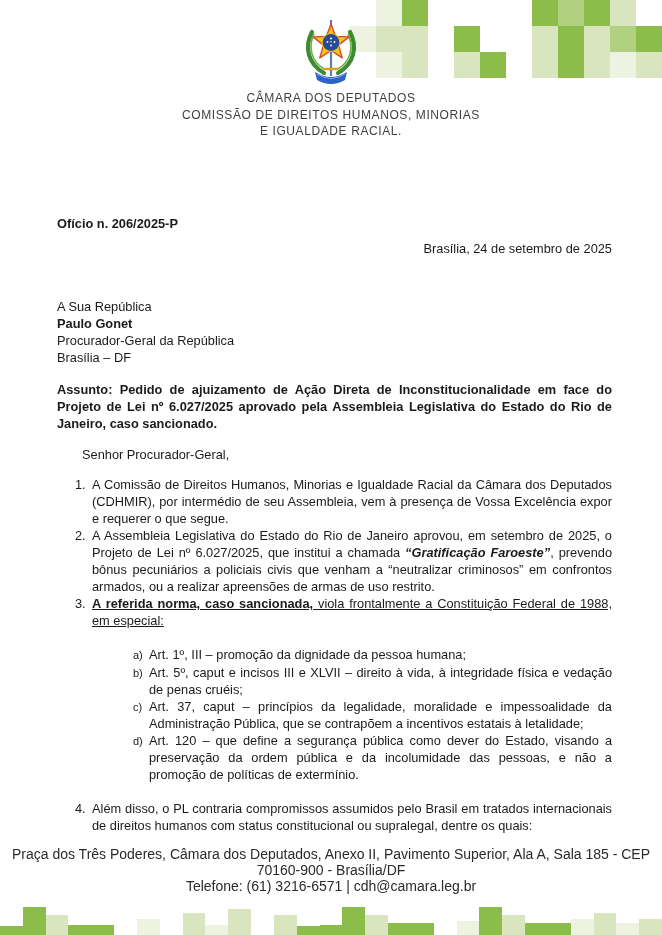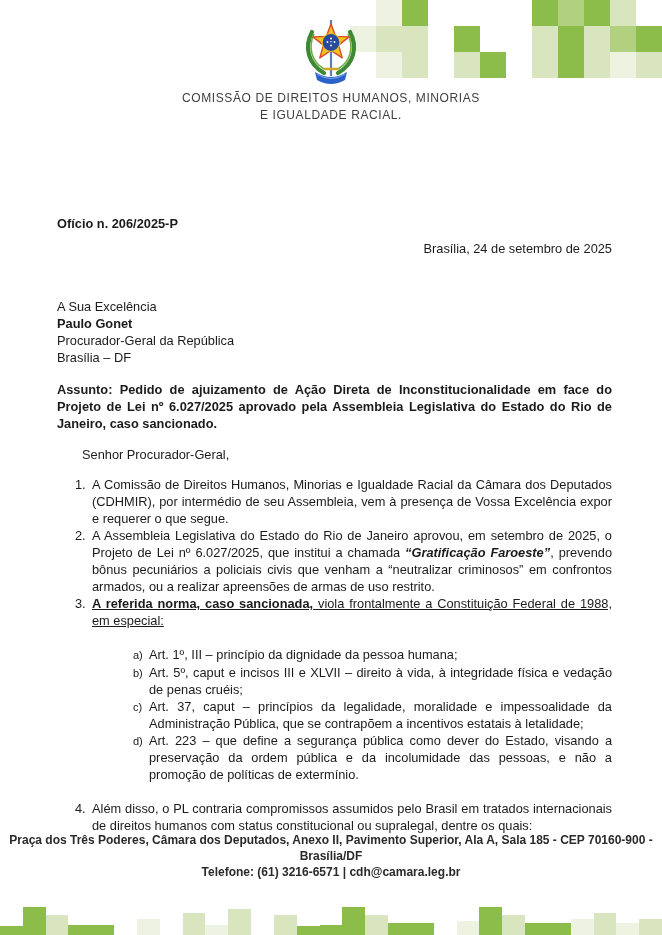--- a/index.html
+++ b/index.html
@@ -52,25 +52,24 @@
   .li .itext{flex:1;text-align:justify;}
   .bold-u{font-weight:bold;text-decoration:underline;margin-top:18px;}
   .u{text-decoration:underline;}
   .sublist{margin:17px 0 17px 58px;}
   .sli{display:flex;}
   .sli .marker{flex:none;width:16px;font-size:11px;padding-top:1px;}
   .sli .itext{flex:1;text-align:justify;}
   .item4{margin-top:6px;}
   
   .footer{
-    position:absolute;bottom:55px;left:0;right:0;
+    position:absolute;bottom:41px;left:0;right:0;
     text-align:center;
-    font-size:12px;line-height:16px;
+    font-size:14px;line-height:16px;
     color:#2a2a2a;
-    font-weight:bold;
   }
 </style>
 </head>
 <body>
 
 <div class="page">
 
   <div class="mosaic">
       <div style="background: transparent;"></div>
       <div style="background: rgb(238, 243, 225);"></div>
@@ -129,32 +128,33 @@
       <circle cx="31.5" cy="28" r="0.9" fill="#fff"></circle>
       <circle cx="28" cy="31.5" r="0.9" fill="#fff"></circle>
       <circle cx="28" cy="27.8" r="0.7" fill="#fff"></circle>
 
       <path d="M12,58 Q28,68 44,58 L42,66 Q28,74 14,66 Z" fill="#2a62c9"></path>
       <path d="M14,60 Q28,69 42,60" fill="none" stroke="#7fa8e8" stroke-width="1"></path>
     </svg>
   </div>
 
   <div class="org-header">
+    <div>CÂMARA DOS DEPUTADOS</div>
     <div>COMISSÃO DE DIREITOS HUMANOS, MINORIAS</div>
     <div>E IGUALDADE RACIAL.</div>
   </div>
 
   <div class="content">
 
     <div class="ref">Ofício n. 206/2025-P</div>
 
     <div class="date">Brasília, 24 de setembro de 2025</div>
 
     <div class="addr">
-      <div>A Sua Excelência</div>
+      <div>A Sua República</div>
       <div class="name">Paulo Gonet</div>
       <div>Procurador-Geral da República</div>
       <div>Brasília – DF</div>
     </div>
 
     <div class="subject">Assunto: Pedido de ajuizamento de Ação Direta de Inconstitucionalidade em face do Projeto de Lei nº 6.027/2025 aprovado pela Assembleia Legislativa do Estado do Rio de Janeiro, caso sancionado.</div>
 
     <div class="salutation">Senhor Procurador-Geral,</div>
 
     <div class="mainlist">
@@ -170,33 +170,33 @@
       </div>
 
       <div class="li">
         <span class="marker">3.</span>
         <span class="itext"><span class="bold-u">A referida norma, caso sancionada,</span><span class="u"> viola frontalmente a Constituição Federal de 1988, em especial:</span></span>
       </div>
 
       <div class="sublist">
         <div class="sli">
           <span class="marker">a)</span>
-          <span class="itext">Art. 1º, III – princípio da dignidade da pessoa humana;</span>
+          <span class="itext">Art. 1º, III – promoção da dignidade da pessoa humana;</span>
         </div>
         <div class="sli">
           <span class="marker">b)</span>
           <span class="itext">Art. 5º, caput e incisos III e XLVII – direito à vida, à integridade física e vedação de penas cruéis;</span>
         </div>
         <div class="sli">
           <span class="marker">c)</span>
           <span class="itext">Art. 37, caput – princípios da legalidade, moralidade e impessoalidade da Administração Pública, que se contrapõem a incentivos estatais à letalidade;</span>
         </div>
         <div class="sli">
           <span class="marker">d)</span>
-          <span class="itext">Art. 223 – que define a segurança pública como dever do Estado, visando a preservação da ordem pública e da incolumidade das pessoas, e não a promoção de políticas de extermínio.</span>
+          <span class="itext">Art. 120 – que define a segurança pública como dever do Estado, visando a preservação da ordem pública e da incolumidade das pessoas, e não a promoção de políticas de extermínio.</span>
         </div>
       </div>
 
       <div class="li item4">
         <span class="marker">4.</span>
         <span class="itext">Além disso, o PL contraria compromissos assumidos pelo Brasil em tratados internacionais de direitos humanos com status constitucional ou supralegal, dentre os quais:</span>
       </div>
 
     </div>
   </div>

